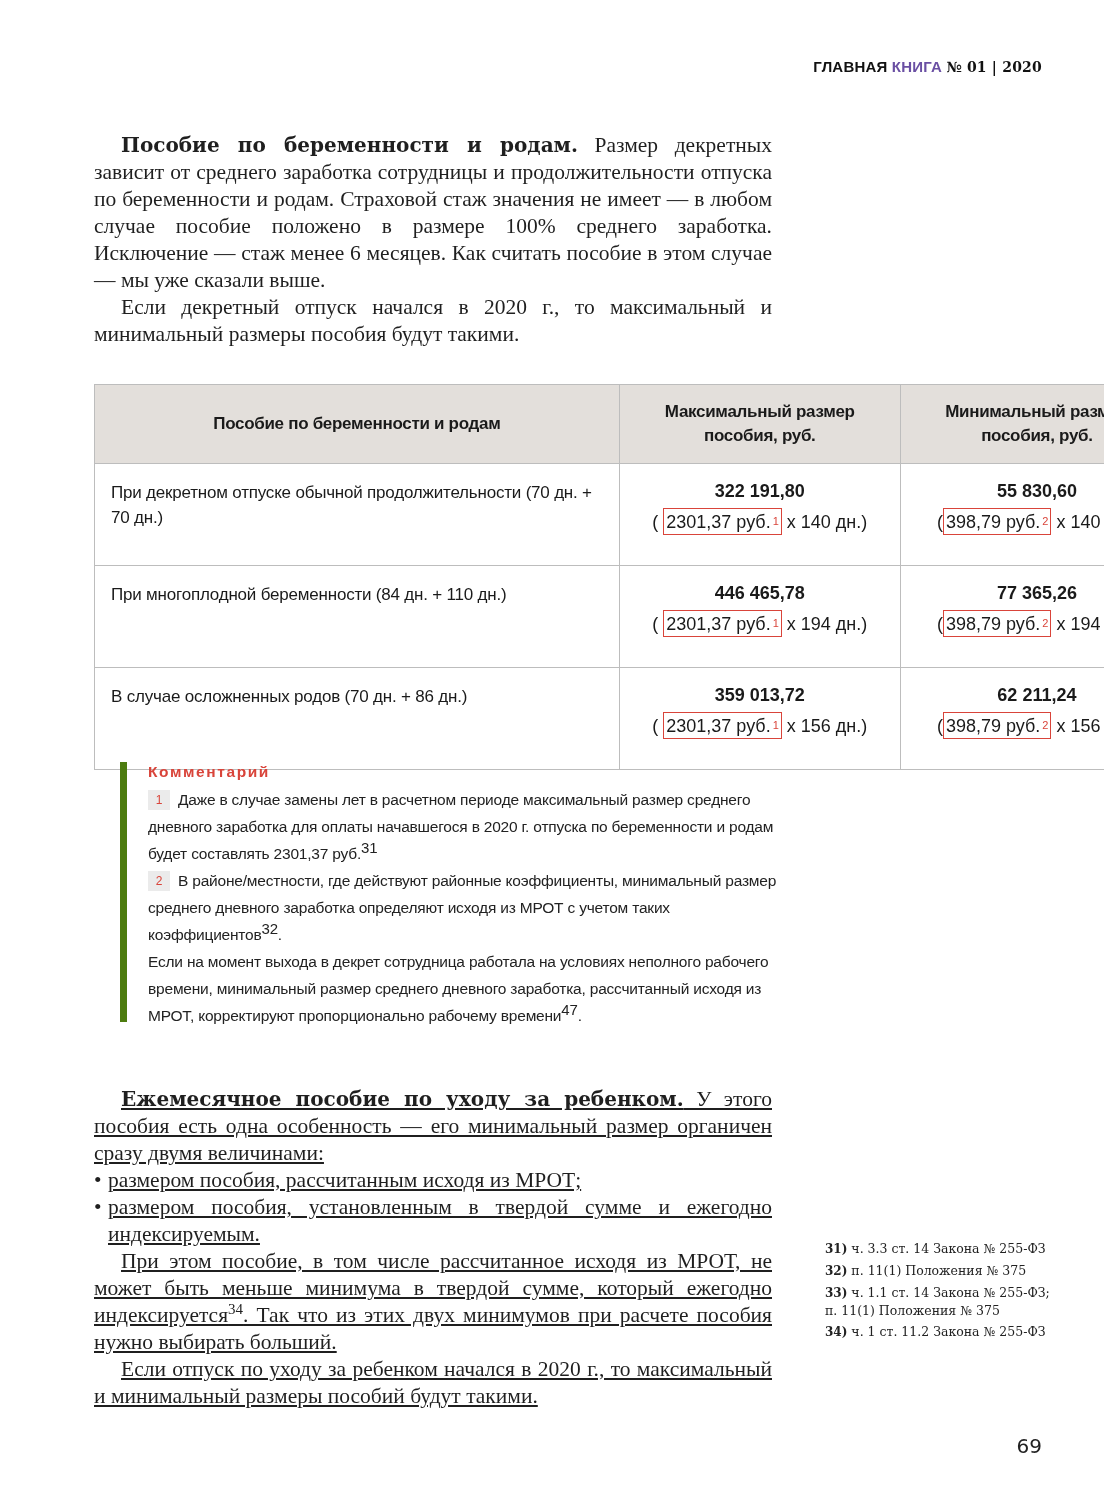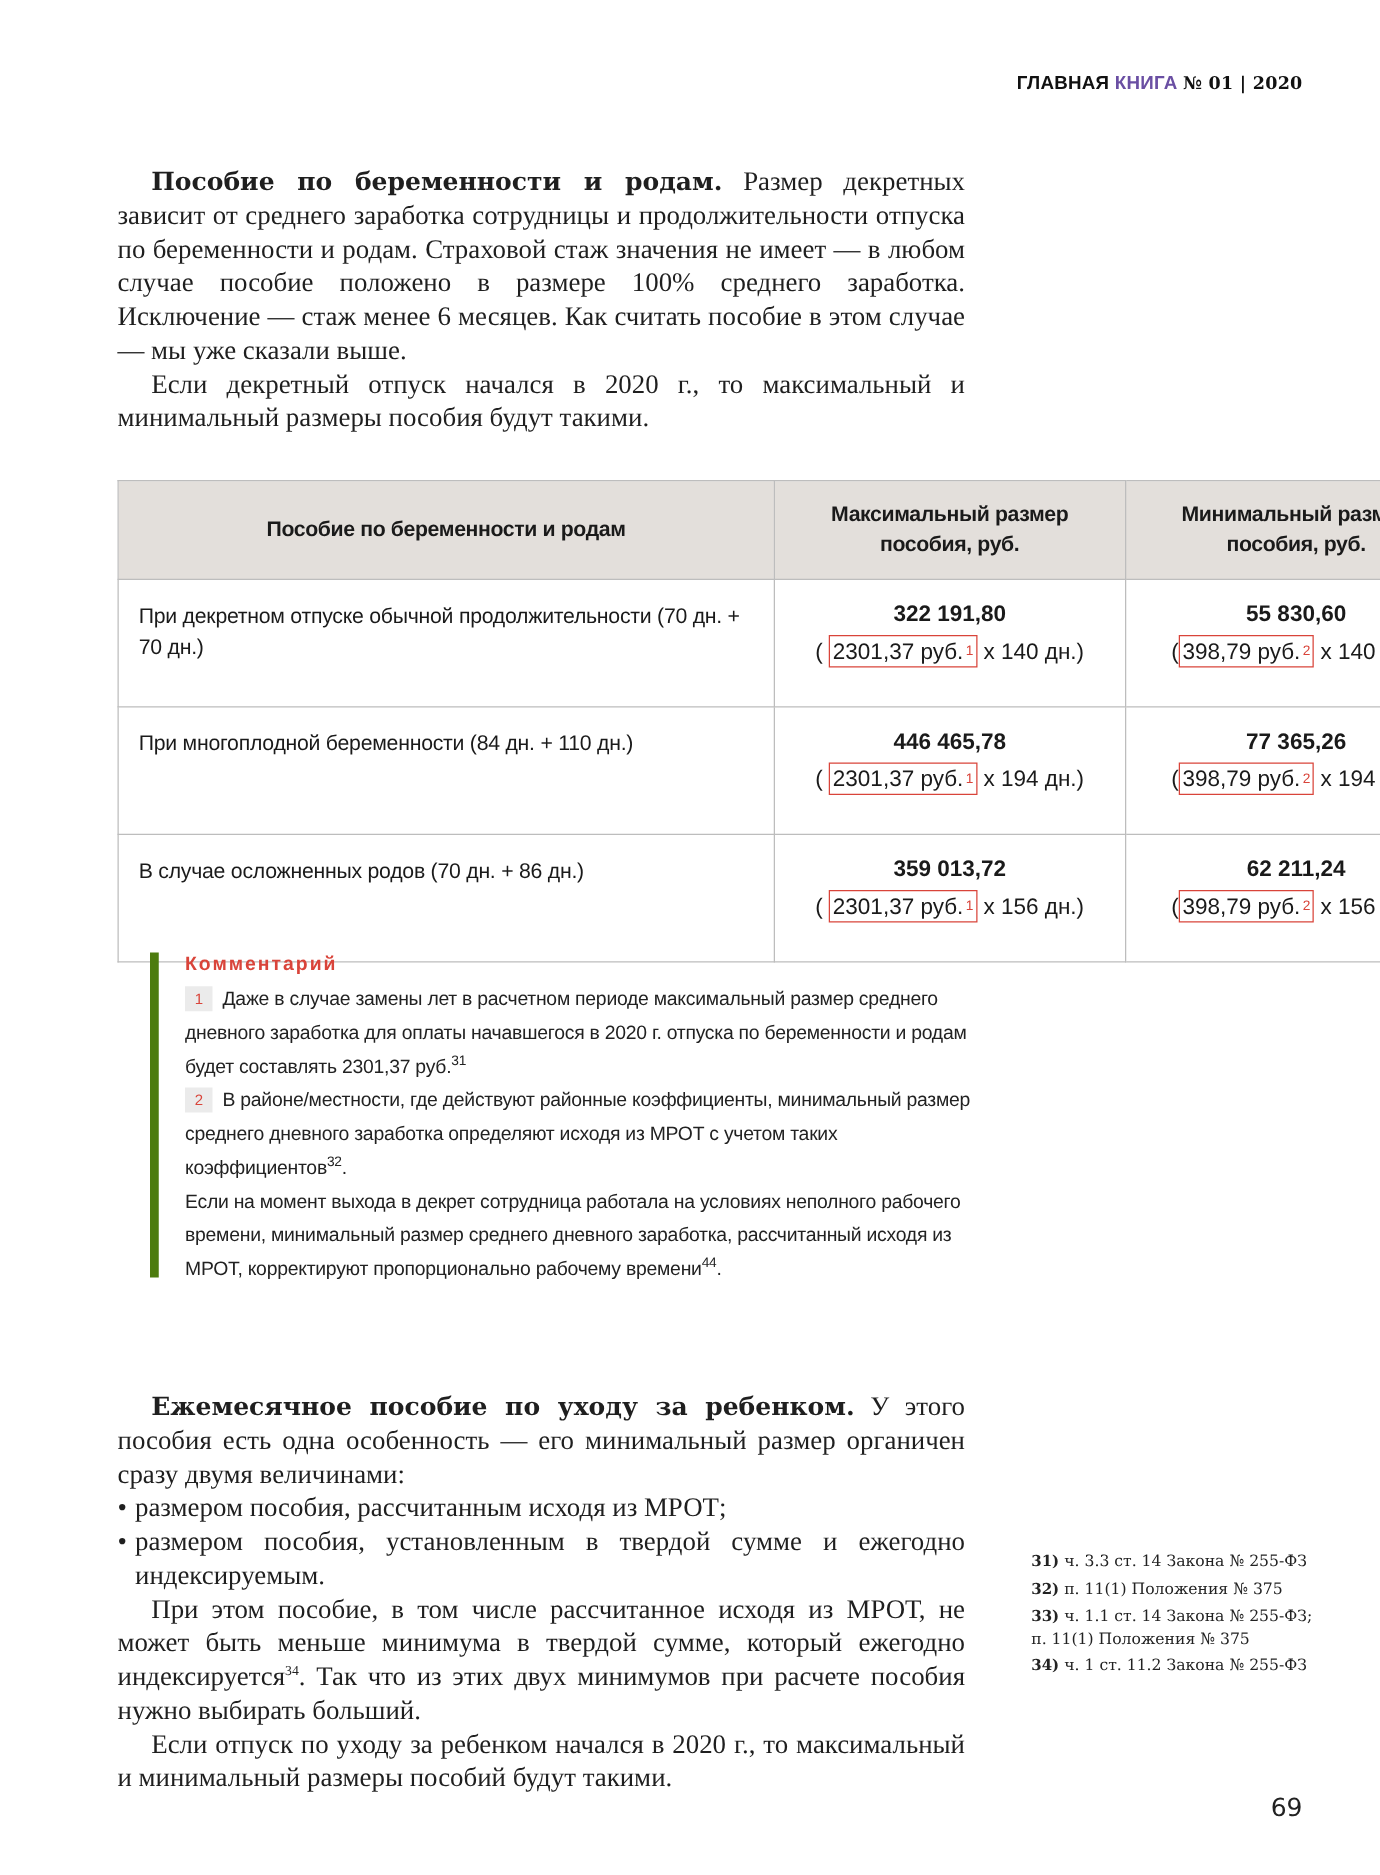--- a/index.html
+++ b/index.html
@@ -16,25 +16,25 @@
     .header .issue { font-family: "DejaVu Serif", serif; font-weight: 700; font-size: 14px; }
 
     .body-text {
       position: absolute; left: 94px; width: 678px;
       font-family: "Liberation Serif", serif; font-size: 21.5px; line-height: 27px;
       text-align: justify; color: #1f1f1f;
     }
     .body-text p { margin: 0; text-indent: 27px; }
     .body-text b { font-family: "DejaVu Serif", serif; font-weight: 700; font-size: 20px; }
     .sec1 { top: 132px; }
-    .sec2 { top: 1112px; }
+    .sec2 { top: 1086px; text-decoration: underline; }
     .sec2 ul { list-style: none; margin: 0; padding: 0; }
     .sec2 li { position: relative; padding-left: 14px; text-indent: 0; }
     .sec2 li::before { content: "•"; position: absolute; left: 0; top: 0; }
-    sup.fn { font-size: 11px; vertical-align: super; line-height: 0; }
+    sup.fn { font-size: 15px; vertical-align: super; line-height: 0; }
 
     table.benefit {
       position: absolute; top: 384px; left: 94px; width: 1080px;
       border-collapse: collapse;
       font-family: "Liberation Sans", sans-serif; font-size: 17px;
       color: #1a1a1a;
     }
     table.benefit th, table.benefit td { border: 1px solid #bdbdbd; }
     table.benefit thead th {
       background: #e3dfdb; height: 78px; font-weight: 700; font-size: 17px;
@@ -141,21 +141,21 @@
         <span class="formula"><span>(</span><span class="boxed"><span>398,79 руб.</span><span class="fnmark">2</span></span> <span>х 156 дн.)</span></span>
       </td>
     </tr>
   </tbody>
 </table>
 
 <div class="comment">
   <div class="ctitle">Комментарий</div>
   <p><span class="badge">1</span><span>Даже в случае замены лет в расчетном периоде максимальный размер среднего дневного заработка для оплаты начавшегося в 2020 г. отпуска по беременности и родам будет составлять 2301,37 руб.</span><sup class="fn">31</sup></p>
   <p><span class="badge">2</span><span>В районе/местности, где действуют районные коэффициенты, минимальный размер среднего дневного заработка определяют исходя из МРОТ с учетом таких коэффициентов</span><sup class="fn">32</sup><span>.</span></p>
-  <p><span>Если на момент выхода в декрет сотрудница работала на условиях неполного рабочего времени, минимальный размер среднего дневного заработка, рассчитанный исходя из МРОТ, корректируют пропорционально рабочему времени</span><sup class="fn">44</sup><span>.</span></p>
+  <p><span>Если на момент выхода в декрет сотрудница работала на условиях неполного рабочего времени, минимальный размер среднего дневного заработка, рассчитанный исходя из МРОТ, корректируют пропорционально рабочему времени</span><sup class="fn">47</sup><span>.</span></p>
 </div>
 
 <div class="body-text sec2">
   <p><b>Ежемесячное пособие по уходу за ребенком.</b><span> У этого пособия есть одна особенность — его минимальный размер органичен сразу двумя величинами:</span></p>
   <ul>
     <li>размером пособия, рассчитанным исходя из МРОТ;</li>
     <li>размером пособия, установленным в твердой сумме и ежегодно индексируемым.</li>
   </ul>
   <p><span>При этом пособие, в том числе рассчитанное исходя из МРОТ, не может быть меньше минимума в твердой сумме, который ежегодно индексируется</span><sup class="fn">34</sup><span>. Так что из этих двух минимумов при расчете пособия нужно выбирать больший.</span></p>
   <p>Если отпуск по уходу за ребенком начался в 2020 г., то максимальный и минимальный размеры пособий будут такими.</p>

